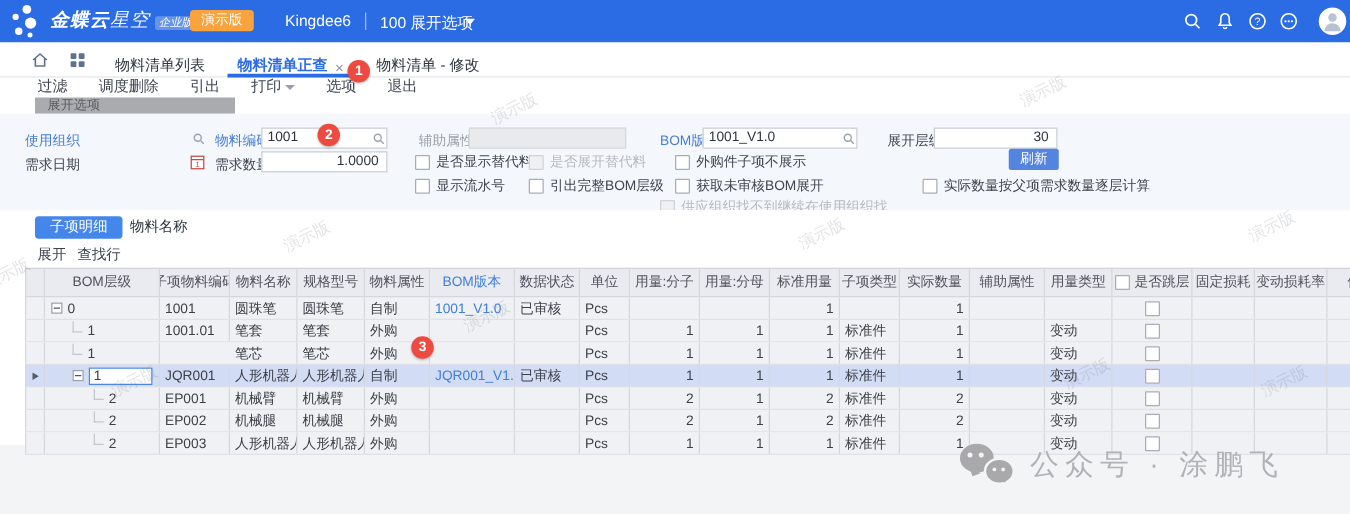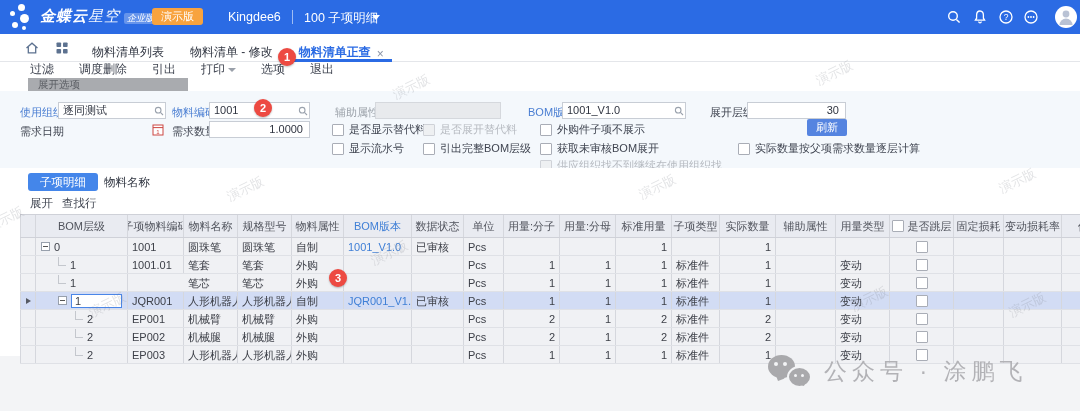--- a/index.html
+++ b/index.html
@@ -119,21 +119,21 @@
     <i style="left:2px;top:8px;width:5px;height:5px;"></i>
     <i style="left:12px;top:11px;width:9px;height:9px;"></i>
     <i style="left:4px;top:19px;width:6px;height:6px;"></i>
     <i style="left:14px;top:23px;width:4px;height:4px;"></i>
   </span>
   <span class="brand"><b>金蝶云</b><span class="light">星空</span></span>
   <span class="edition">企业版</span>
   <span class="demo-badge">演示版</span>
   <span class="account">Kingdee6</span>
   <span class="tb-divider"></span>
-  <span class="org">100 子项明细</span>
+  <span class="org">100 展开选项</span>
   <span class="org-caret"></span>
 
   <svg class="top-ic" style="left:946px;" viewBox="0 0 16 16">
     <circle cx="7" cy="7" r="4.3" fill="none" stroke="#fff" stroke-width="1.4"></circle>
     <line x1="10.4" y1="10.4" x2="13.6" y2="13.6" stroke="#fff" stroke-width="1.4"></line>
   </svg>
   <svg class="top-ic" style="left:972px;" viewBox="0 0 16 16">
     <path d="M8 2 C5.6 2 4.6 3.9 4.6 6.3 L4.6 9.2 L3.4 11.2 L12.6 11.2 L11.4 9.2 L11.4 6.3 C11.4 3.9 10.4 2 8 2 Z" fill="none" stroke="#fff" stroke-width="1.3"></path>
     <path d="M6.7 12.6 a1.3 1.3 0 0 0 2.6 0" fill="none" stroke="#fff" stroke-width="1.2"></path>
   </svg>
@@ -162,46 +162,45 @@
   </svg>
   <svg class="nav-ic grid-ic" viewBox="0 0 16 16">
     <rect x="2.5" y="2.5" width="4.6" height="4.6" rx="0.8" fill="#5d7290"></rect>
     <rect x="9" y="2.5" width="4.6" height="4.6" rx="0.8" fill="#5d7290"></rect>
     <rect x="2.5" y="9" width="4.6" height="4.6" rx="0.8" fill="#5d7290"></rect>
     <rect x="9" y="9" width="4.6" height="4.6" rx="0.8" fill="#5d7290"></rect>
   </svg>
   <span class="tab first">
       <span>物料清单列表</span>
     </span>
-  <span class="tab">
-      <span>物料清单 - 修改</span>
-    </span>
   <span class="tab active">
     <span>物料清单正查</span>
     <span class="close">×</span>
   </span>
+  <span class="tab">
+      <span>物料清单 - 修改</span>
+    </span>
 </div>
 
 <div class="toolbar">
   <span class="titem">过滤</span>
   <span class="titem">调度删除</span>
   <span class="titem">引出</span>
   <span class="titem">
       <span>打印</span>
       <span class="caret-v"></span>
     </span>
   <span class="titem">选项</span>
   <span class="titem">退出</span>
 </div>
 
 <div class="collapse-tab">展开选项</div>
 
 <div class="filter-area">
   <span class="flabel link" style="left:20px;top:14px;">使用组织</span>
-  <span class="finput" style="left:58px;top:11px;width:108px;">逐同测试</span>
   <svg class="sicon" style="position:absolute;left:154px;top:15px;" width="10" height="10" viewBox="0 0 10 10">
       <circle cx="4.2" cy="4.2" r="2.8" fill="none" stroke="#9aa2ad" stroke-width="1.1"></circle>
       <line x1="6.4" y1="6.4" x2="9" y2="9" stroke="#9aa2ad" stroke-width="1.1"></line>
     </svg>
 
   <span class="flabel link" style="left:172px;top:14px;">物料编码</span>
   <span class="finput" style="left:209px;top:11px;width:101px;">1001</span>
   <svg class="sicon" style="position:absolute;left:298px;top:15px;" width="10" height="10" viewBox="0 0 10 10">
       <circle cx="4.2" cy="4.2" r="2.8" fill="none" stroke="#9aa2ad" stroke-width="1.1"></circle>
       <line x1="6.4" y1="6.4" x2="9" y2="9" stroke="#9aa2ad" stroke-width="1.1"></line>
@@ -251,21 +250,21 @@
       <span>引出完整BOM层级</span>
     </span>
   <span class="fcb" style="left:540px;top:50px;">
       <span class="cbbox"></span>
       <span>获取未审核BOM展开</span>
     </span>
   <span class="fcb" style="left:712px;top:50px;margin-left:26px;">
       <span class="cbbox"></span>
       <span>实际数量按父项需求数量逐层计算</span>
     </span>
-  <span class="fcb disabled" style="left:540px;top:67px;">
+  <span class="fcb disabled" style="left:528px;top:67px;">
       <span class="cbbox"></span>
       <span>供应组织找不到继续在使用组织找</span>
     </span>
 
   <span class="refresh-btn">刷新</span>
 </div>
 
 <div class="panel">
   <div class="bottom-strip"></div>
   <span class="subtab active">子项明细</span>

